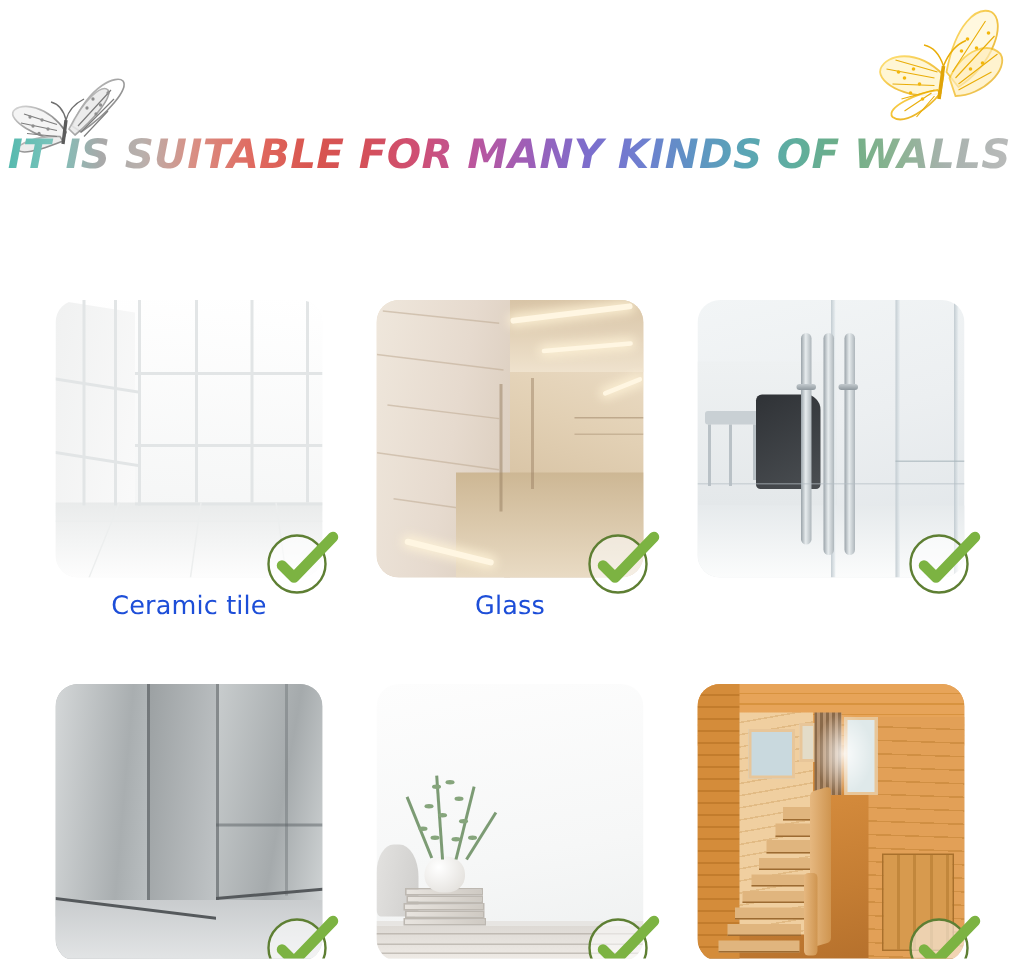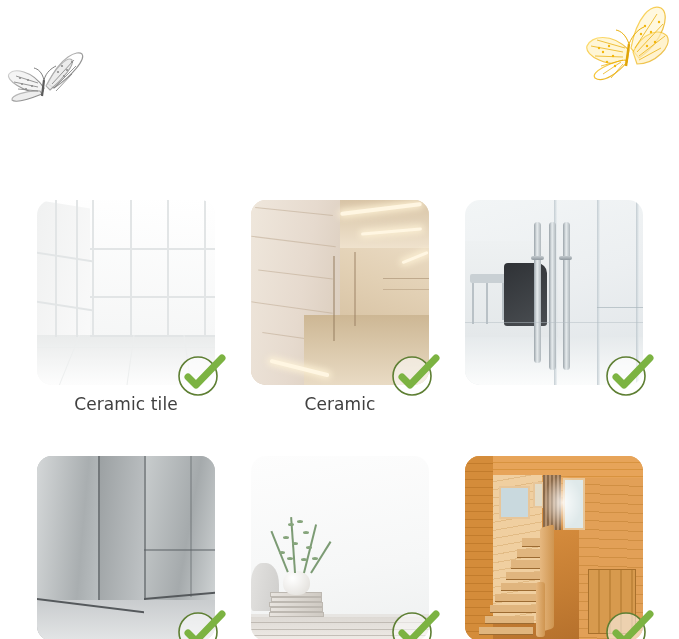--- a/index.html
+++ b/index.html
@@ -105,21 +105,21 @@
     inset: 0;
     border-radius: 15px;
     overflow: hidden;
   }
 
   .caption {
     margin-top: 9px;
     text-align: center;
     font-family: "DejaVu Sans", sans-serif;
     font-size: 17px;
-    color: #404040;
+    color: #1d4ed8;
     letter-spacing: 0.1px;
   }
 
   
   .badge {
     position: absolute;
     right: -12px;
     bottom: -14px;
     width: 52px;
     height: 50px;
@@ -302,20 +302,21 @@
           <circle cx="26" cy="60" r="1.2"></circle>
         <circle cx="18" cy="46" r="1.2"></circle>
           <circle cx="34" cy="64" r="1.2"></circle>
       </g>
       <path d="M48 42 L45 64" stroke="#e0a408" stroke-width="2.4"></path>
       <path d="M48 42 C52 32, 58 27, 63 25" stroke="#e9ad08" stroke-width="1"></path>
       <path d="M48 42 C45 33, 40 29, 35 28" stroke="#e9ad08" stroke-width="1"></path>
     </g>
   </svg>
 
+  <div class="title">IT IS SUITABLE FOR MANY KINDS OF WALLS</div>
 </div>
 
 <div class="grid">
 
   <div class="cell">
     <div class="thumb">
       <div class="thumb-inner">
         <div class="sc-tile">
           <div class="wallL"></div>
           <div class="wallR"></div>
@@ -366,21 +367,21 @@
           <div class="vein" style="left:58%;top:28%;width:2px;height:40%;background:rgba(150,125,95,.45)"></div>
           <div class="vein" style="left:74%;top:42%;width:26%;height:1px;background:rgba(160,135,105,.55)"></div>
           <div class="vein" style="left:74%;top:48%;width:26%;height:1px;background:rgba(160,135,105,.4)"></div>
         </div>
       </div>
       <svg class="badge" viewBox="0 0 52 50">
         <circle cx="23" cy="27" r="19" fill="#ffffff" fill-opacity="0.55" stroke="#5E7F33" stroke-width="1.6"></circle>
         <path d="M13 28 L21 36 L47 9" fill="none" stroke="#7CB342" stroke-width="7" stroke-linecap="round" stroke-linejoin="round"></path>
       </svg>
     </div>
-    <div class="caption">Ceramic</div>
+    <div class="caption">Glass</div>
   </div>
 
   <div class="cell">
     <div class="thumb">
       <div class="thumb-inner">
         <div class="sc-glass">
           <div class="room"></div>
           <div class="table"></div>
           <div class="leg" style="left:4%;top:45%;height:22%"></div>
           <div class="leg" style="left:12%;top:45%;height:22%"></div>

